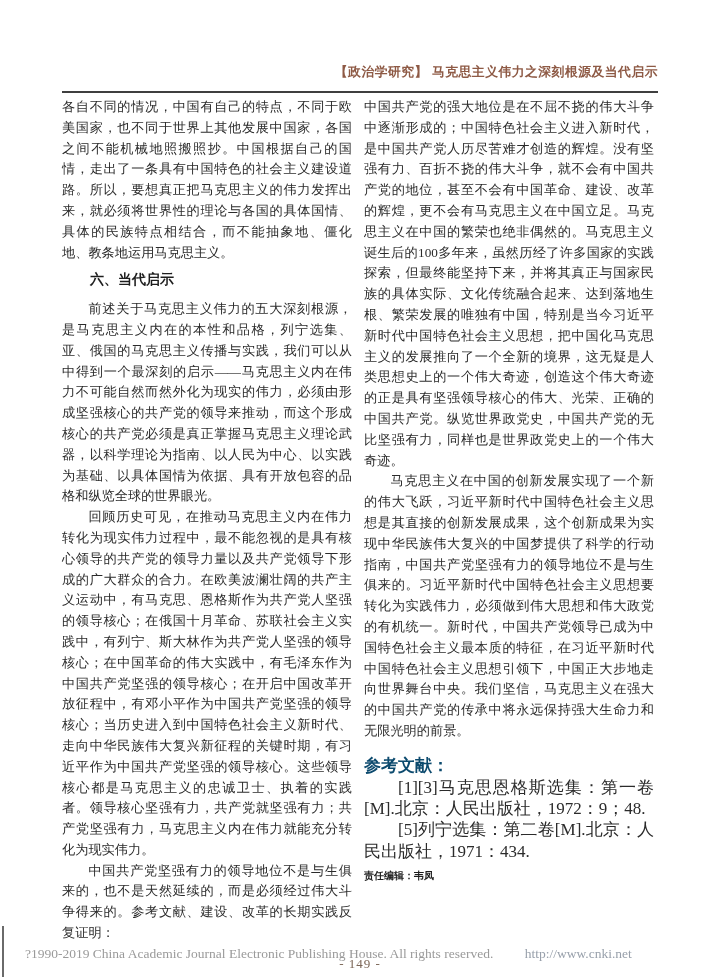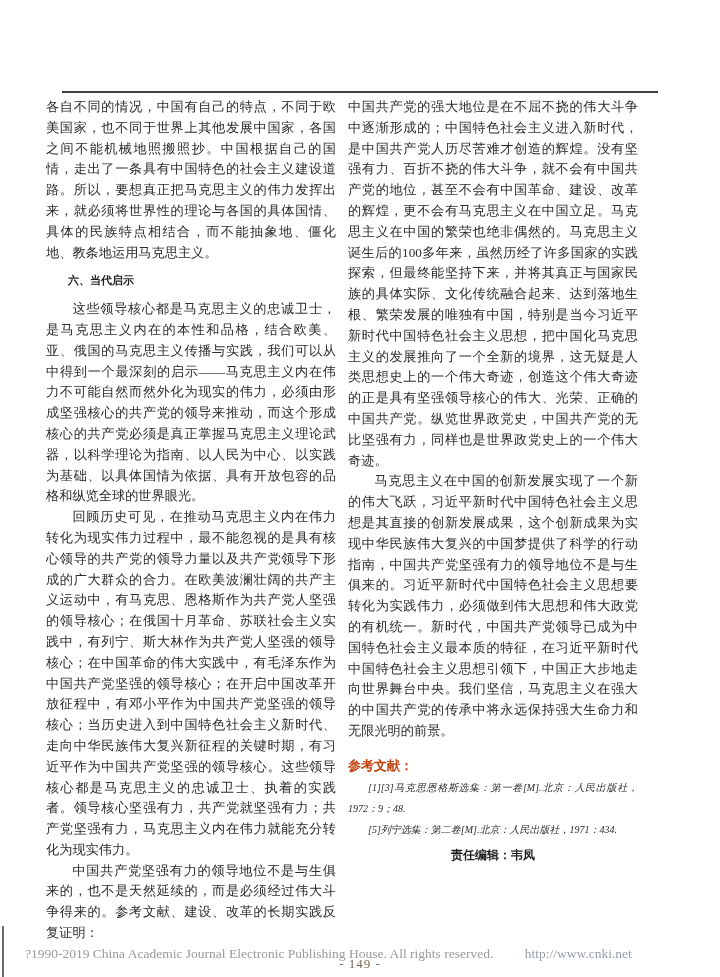--- a/index.html
+++ b/index.html
@@ -32,21 +32,21 @@
     top: 91px;
     left: 62px;
     width: 596px;
     height: 1.5px;
     background: #3f3f3f;
   }
   
   .columns {
     position: absolute;
     top: 97px;
-    left: 46px;
+    left: 62px;
     width: 596px;
     display: flex;
     gap: 12px;
   }
   .col {
     width: 290px;
     font-size: 13.2px;
     line-height: 20.8px;
     text-align: justify;
     text-justify: inter-ideograph;
@@ -55,42 +55,41 @@
     margin: 0;
   }
   .para-indent {
     text-indent: 2em;
   }
   .section-heading {
     font-weight: bold;
     color: #1d1d1d;
     text-indent: 2em;
     margin: 7px 0 8px 0 !important;
-    font-family: Liberation Sans, sans-serif;
-    font-size: 11px;
+    font-family: Liberation Mono, monospace;
+    font-size: 14px;
   }
   .references-heading {
     font-weight: bold;
-    color: #c2410c;
+    color: #0c4a6e;
     margin-top: 14px !important;
     font-family: "Liberation Sans", "DejaVu Sans", sans-serif;
-    font-size: 13px;
+    font-size: 17px;
   }
   .reference-item {
-    font-style: italic;
     text-indent: 2em;
-    font-size: 10px;
+    font-size: 17px;
     line-height: 21.4px;
   }
   .editor-note {
-    text-align: center;
+    text-align: left;
     font-weight: bold;
     margin-top: 4px !important;
     font-family: "Liberation Sans", "DejaVu Sans", sans-serif;
-    font-size: 12px;
+    font-size: 10px;
     color: #1d1d1d;
   }
   
   .page-number {
     position: absolute;
     top: 916px;
     left: 0;
     width: 100%;
     text-align: center;
     font-size: 13px;
@@ -118,29 +117,30 @@
     width: 2px;
     height: 51px;
     background: #6a6a6a;
   }
 </style>
 </head>
 <body>
 
 <div id="paper-page">
 
+  <div class="running-head" style="color: rgb(142, 90, 69);">【政治学研究】 马克思主义伟力之深刻根源及当代启示</div>
 
   <div class="header-rule"></div>
 
   <div class="columns">
 
     <div class="col">
       <p>各自不同的情况，中国有自己的特点，不同于欧美国家，也不同于世界上其他发展中国家，各国之间不能机械地照搬照抄。中国根据自己的国情，走出了一条具有中国特色的社会主义建设道路。所以，要想真正把马克思主义的伟力发挥出来，就必须将世界性的理论与各国的具体国情、具体的民族特点相结合，而不能抽象地、僵化地、教条地运用马克思主义。</p>
       <p class="section-heading">六、当代启示</p>
-      <p class="para-indent">这些领导核心都是马克思主义的忠诚卫士，是马克思主义内在的本性和品格，结合欧美、亚、俄国的马克思主义传播与实践，我们可以从中得到一个最深刻的启示——马克思主义内在伟力不可能自然而然外化为现实的伟力，必须由形成坚强核心的共产党的领导来推动，而这个形成核心的共产党必须是真正掌握马克思主义理论武器，以科学理论为指南、以人民为中心、以实践为基础、以具体国情为依据、具有开放包容的品格和纵览全球的世界眼光。</p>
+      <p class="para-indent">前述关于马克思主义伟力的五大深刻根源，是马克思主义内在的本性和品格，列宁选集、亚、俄国的马克思主义传播与实践，我们可以从中得到一个最深刻的启示——马克思主义内在伟力不可能自然而然外化为现实的伟力，必须由形成坚强核心的共产党的领导来推动，而这个形成核心的共产党必须是真正掌握马克思主义理论武器，以科学理论为指南、以人民为中心、以实践为基础、以具体国情为依据、具有开放包容的品格和纵览全球的世界眼光。</p>
       <p class="para-indent">回顾历史可见，在推动马克思主义内在伟力转化为现实伟力过程中，最不能忽视的是具有核心领导的共产党的领导力量以及共产党领导下形成的广大群众的合力。在欧美波澜壮阔的共产主义运动中，有马克思、恩格斯作为共产党人坚强的领导核心；在俄国十月革命、苏联社会主义实践中，有列宁、斯大林作为共产党人坚强的领导核心；在中国革命的伟大实践中，有毛泽东作为中国共产党坚强的领导核心；在开启中国改革开放征程中，有邓小平作为中国共产党坚强的领导核心；当历史进入到中国特色社会主义新时代、走向中华民族伟大复兴新征程的关键时期，有习近平作为中国共产党坚强的领导核心。这些领导核心都是马克思主义的忠诚卫士、执着的实践者。领导核心坚强有力，共产党就坚强有力；共产党坚强有力，马克思主义内在伟力就能充分转化为现实伟力。</p>
       <p class="para-indent">中国共产党坚强有力的领导地位不是与生俱来的，也不是天然延续的，而是必须经过伟大斗争得来的。参考文献、建设、改革的长期实践反复证明：</p>
     </div>
 
     <div class="col">
       <p>中国共产党的强大地位是在不屈不挠的伟大斗争中逐渐形成的；中国特色社会主义进入新时代，是中国共产党人历尽苦难才创造的辉煌。没有坚强有力、百折不挠的伟大斗争，就不会有中国共产党的地位，甚至不会有中国革命、建设、改革的辉煌，更不会有马克思主义在中国立足。马克思主义在中国的繁荣也绝非偶然的。马克思主义诞生后的100多年来，虽然历经了许多国家的实践探索，但最终能坚持下来，并将其真正与国家民族的具体实际、文化传统融合起来、达到落地生根、繁荣发展的唯独有中国，特别是当今习近平新时代中国特色社会主义思想，把中国化马克思主义的发展推向了一个全新的境界，这无疑是人类思想史上的一个伟大奇迹，创造这个伟大奇迹的正是具有坚强领导核心的伟大、光荣、正确的中国共产党。纵览世界政党史，中国共产党的无比坚强有力，同样也是世界政党史上的一个伟大奇迹。</p>
       <p class="para-indent">马克思主义在中国的创新发展实现了一个新的伟大飞跃，习近平新时代中国特色社会主义思想是其直接的创新发展成果，这个创新成果为实现中华民族伟大复兴的中国梦提供了科学的行动指南，中国共产党坚强有力的领导地位不是与生俱来的。习近平新时代中国特色社会主义思想要转化为实践伟力，必须做到伟大思想和伟大政党的有机统一。新时代，中国共产党领导已成为中国特色社会主义最本质的特征，在习近平新时代中国特色社会主义思想引领下，中国正大步地走向世界舞台中央。我们坚信，马克思主义在强大的中国共产党的传承中将永远保持强大生命力和无限光明的前景。</p>
       <p class="references-heading">参考文献：</p>
       <p class="reference-item">[1][3]马克思恩格斯选集：第一卷[M].北京：人民出版社，1972：9；48.</p>
       <p class="reference-item">[5]列宁选集：第二卷[M].北京：人民出版社，1971：434.</p>

